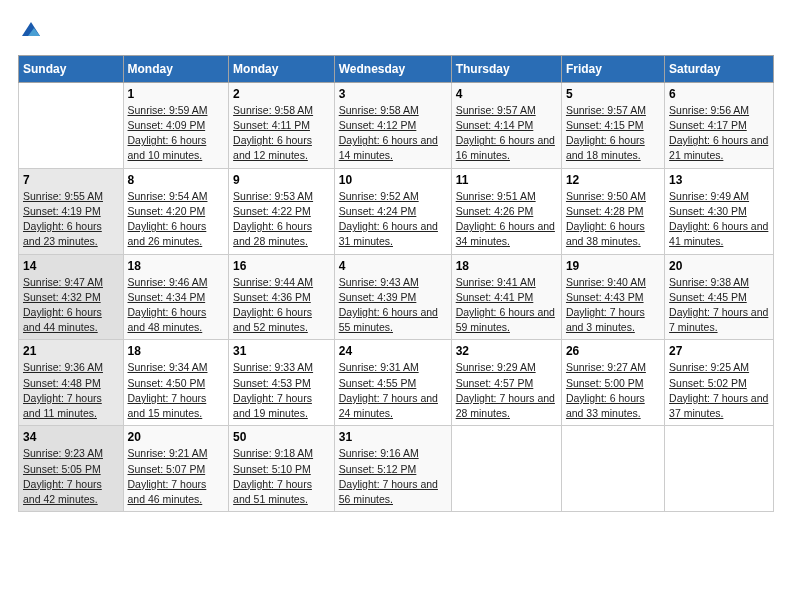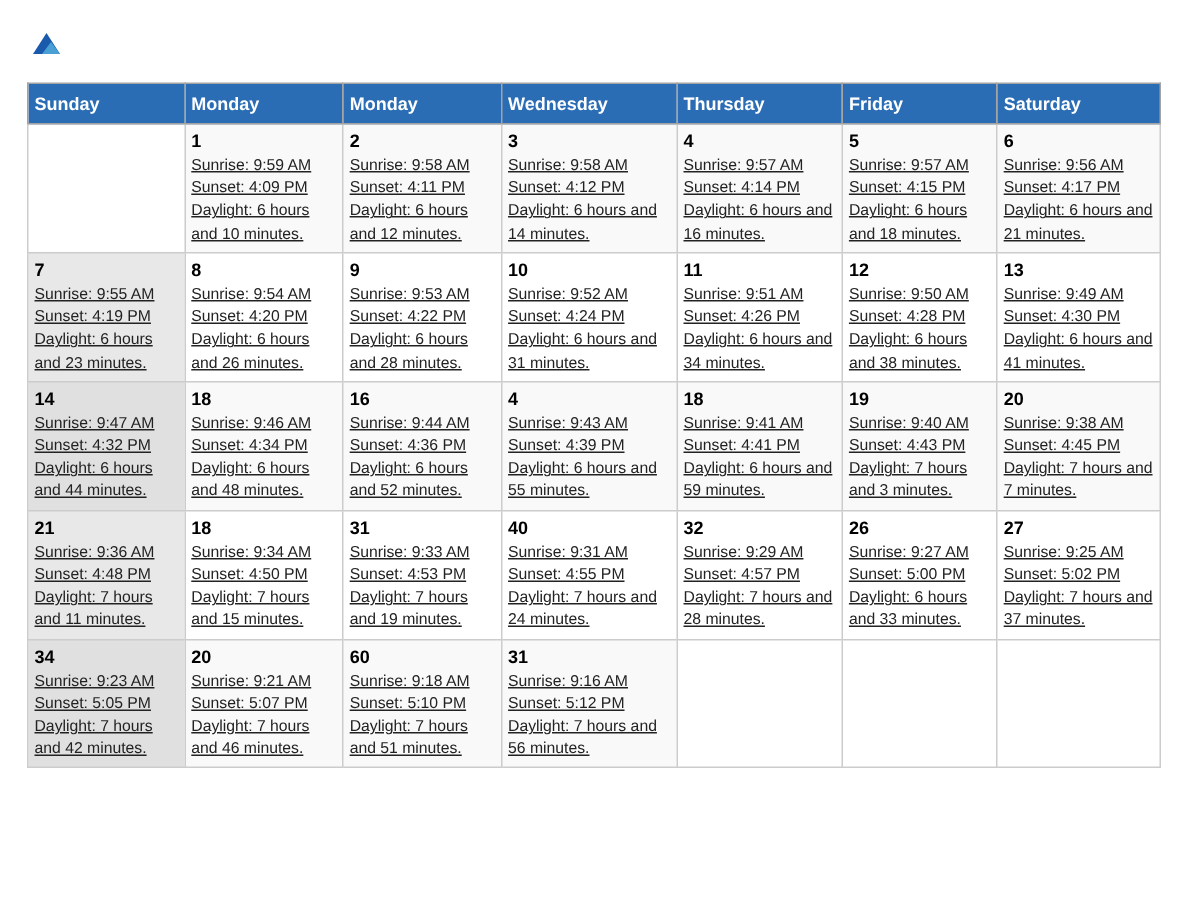--- a/index.html
+++ b/index.html
@@ -231,21 +231,21 @@
           </td>
           <td>
             <span class="day-number">18</span>
             <div class="day-info">Sunrise: 9:34 AM<br>Sunset: 4:50 PM<br>Daylight: 7 hours and 15 minutes.</div>
           </td>
           <td>
             <span class="day-number">31</span>
             <div class="day-info">Sunrise: 9:33 AM<br>Sunset: 4:53 PM<br>Daylight: 7 hours and 19 minutes.</div>
           </td>
           <td>
-            <span class="day-number">40</span>
+            <span class="day-number">24</span>
             <div class="day-info">Sunrise: 9:31 AM<br>Sunset: 4:55 PM<br>Daylight: 7 hours and 24 minutes.</div>
           </td>
           <td>
             <span class="day-number">32</span>
             <div class="day-info">Sunrise: 9:29 AM<br>Sunset: 4:57 PM<br>Daylight: 7 hours and 28 minutes.</div>
           </td>
           <td>
             <span class="day-number">26</span>
             <div class="day-info">Sunrise: 9:27 AM<br>Sunset: 5:00 PM<br>Daylight: 6 hours and 33 minutes.</div>
           </td>
@@ -257,21 +257,21 @@
         <tr>
           <td>
             <span class="day-number">34</span>
             <div class="day-info">Sunrise: 9:23 AM<br>Sunset: 5:05 PM<br>Daylight: 7 hours and 42 minutes.</div>
           </td>
           <td>
             <span class="day-number">20</span>
             <div class="day-info">Sunrise: 9:21 AM<br>Sunset: 5:07 PM<br>Daylight: 7 hours and 46 minutes.</div>
           </td>
           <td>
-            <span class="day-number">60</span>
+            <span class="day-number">50</span>
             <div class="day-info">Sunrise: 9:18 AM<br>Sunset: 5:10 PM<br>Daylight: 7 hours and 51 minutes.</div>
           </td>
           <td>
             <span class="day-number">31</span>
             <div class="day-info">Sunrise: 9:16 AM<br>Sunset: 5:12 PM<br>Daylight: 7 hours and 56 minutes.</div>
           </td>
           <td class="empty-cell"></td>
           <td class="empty-cell"></td>
           <td class="empty-cell"></td>
         </tr>

